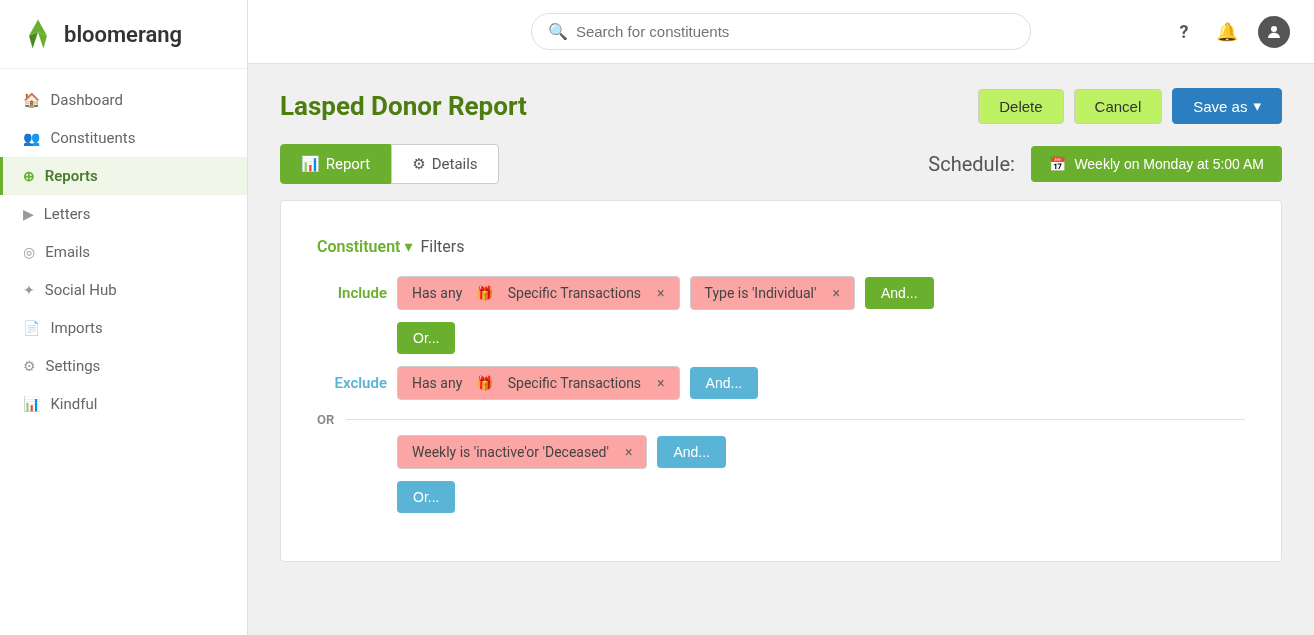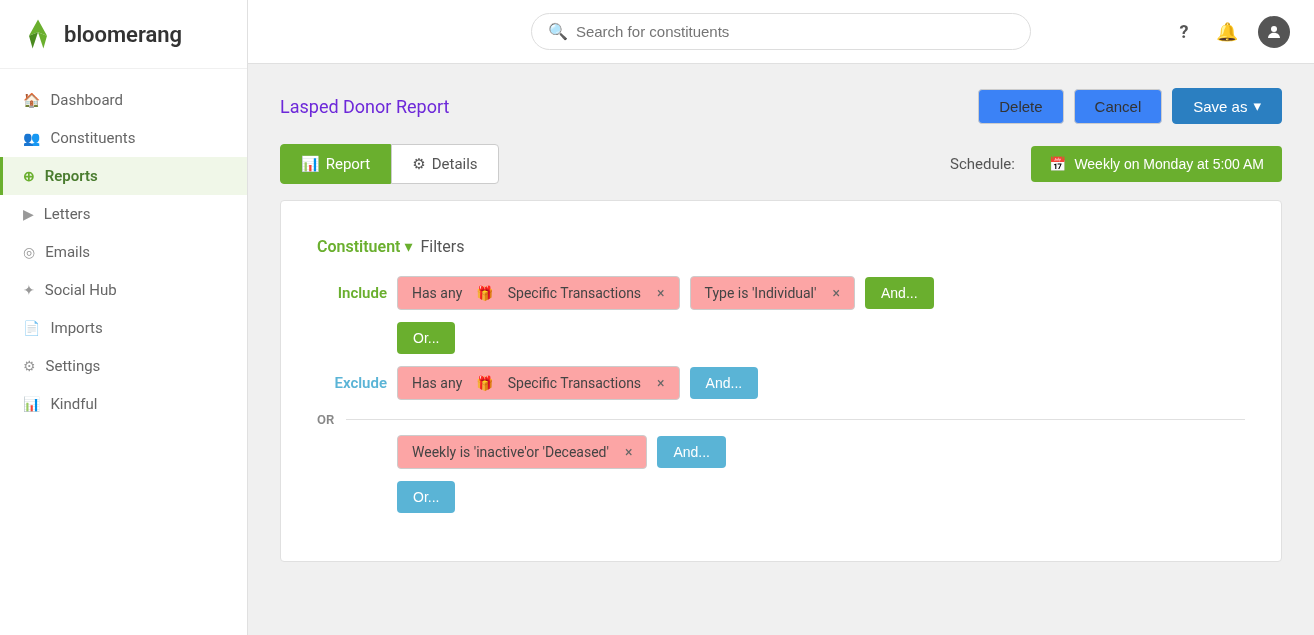--- a/index.html
+++ b/index.html
@@ -126,36 +126,36 @@
     }
 
     
     .report-header {
       display: flex;
       align-items: center;
       justify-content: space-between;
       margin-bottom: 20px;
     }
     .report-title {
-      font-size: 18px;
-      font-weight: 400;
-      color: #6d28d9;
+      font-size: 26px;
+      font-weight: 700;
+      color: #4d7c0f;
     }
     .report-actions {
       display: flex;
       gap: 10px;
       align-items: center;
     }
     .btn {
       padding: 8px 20px;
       border-radius: 4px;
       font-size: 15px;
       cursor: pointer;
       border: 1px solid #ccc;
-      background: #3b82f6;
+      background: #bef264;
       color: #333;
     }
     .btn-primary {
       background: #2b7fc1;
       color: #fff;
       border-color: #2b7fc1;
       display: flex;
       align-items: center;
       gap: 6px;
     }
@@ -196,21 +196,21 @@
       border-radius: 4px;
       padding: 10px 18px;
       font-size: 14px;
       cursor: pointer;
       display: flex;
       align-items: center;
       gap: 8px;
     }
     .schedule-label {
       color: #555;
-      font-size: 15px;
+      font-size: 20px;
       margin-right: 6px;
     }
 
     
     .filter-panel {
       background: #fff;
       border-radius: 4px;
       padding: 36px;
       border: 1px solid #e0e0e0;
     }

